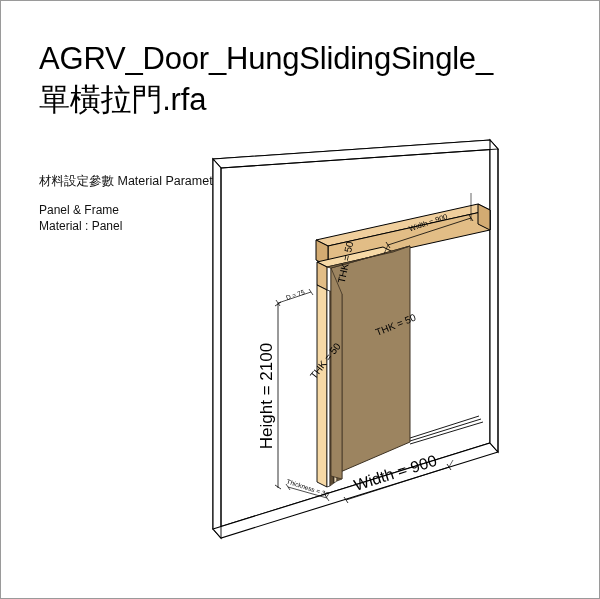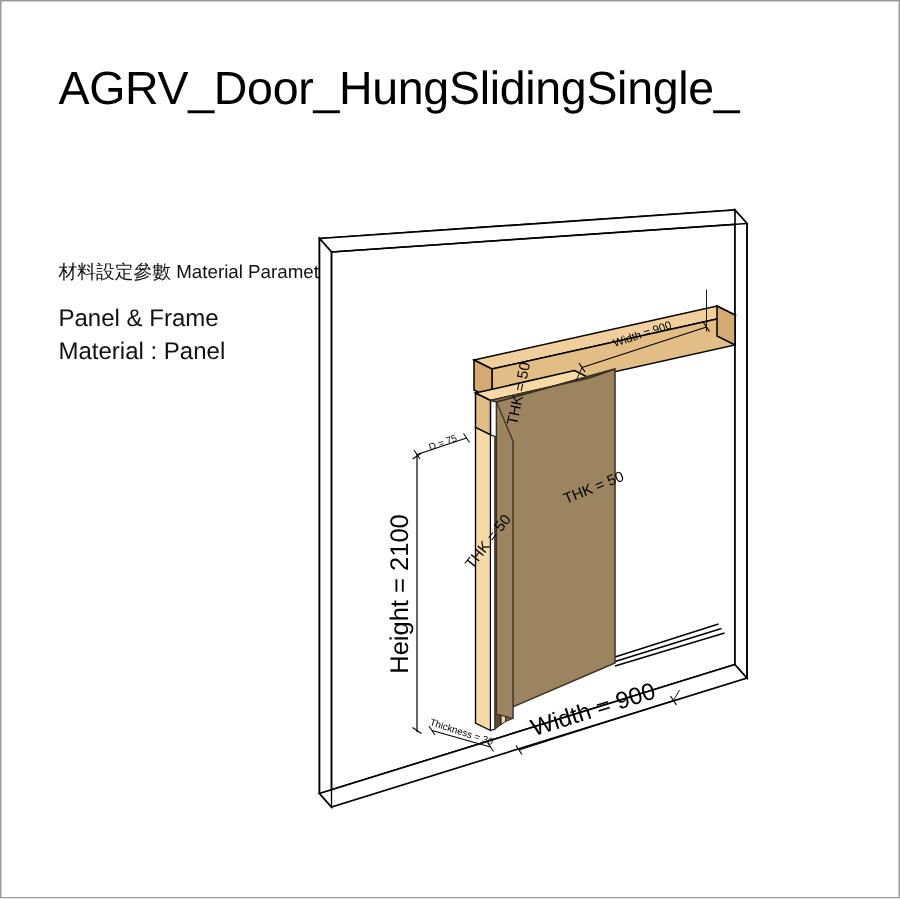--- a/index.html
+++ b/index.html
@@ -39,21 +39,21 @@
     left: 38px;
     top: 172px;
     font-size: 12.5px;
     color: #111111;
     white-space: nowrap;
   }
   #mat-block {
     position: absolute;
     left: 38px;
     top: 201px;
-    font-size: 16px;
+    font-size: 12px;
     line-height: 1.35;
     color: #111111;
   }
   #mat-block .ln {
     display: block;
     white-space: nowrap;
   }
   #drawing {
     position: absolute;
     left: 0;
@@ -67,20 +67,21 @@
     fill: #000000;
   }
 </style>
 </head>
 <body>
 
 <div id="page">
 
   <div id="title">
     <span class="ln">AGRV_Door_HungSlidingSingle_</span>
+    <span class="ln">單橫拉門.rfa</span>
   </div>
 
   <div id="mat-heading">材料設定參數 Material Parameters</div>
 
   <div id="mat-block">
     <span class="ln">Panel &amp; Frame</span>
     <span class="ln">Material : Panel</span>
   </div>
 
   <div id="drawing">

